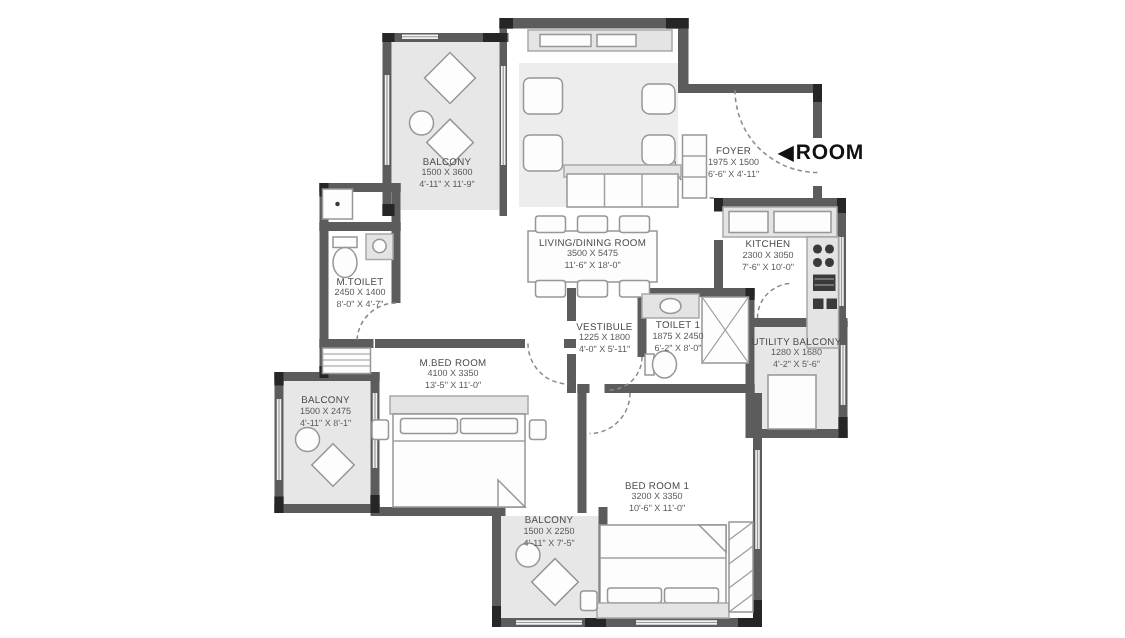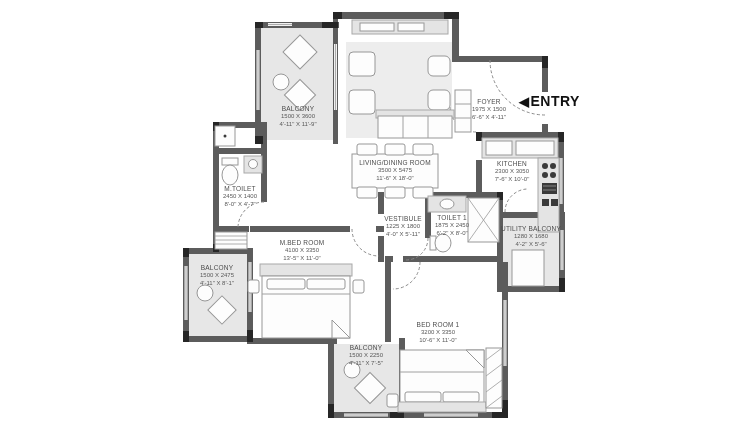--- a/index.html
+++ b/index.html
@@ -325,16 +325,16 @@
   </div>
 
   <div class="room-label" style="left:438px; top:333px">
     <div class="rn">BED ROOM 1</div>
     <div class="rd">3200 X 3350</div>
     <div class="rd">10'-6" X 11'-0"</div>
   </div>
 
   <div class="entry">
     <span class="arrow">◀</span>
-    <span>ENTRY</span>
+    <span>ROOM</span>
   </div>
 
 </div>
 
 </body></html>

